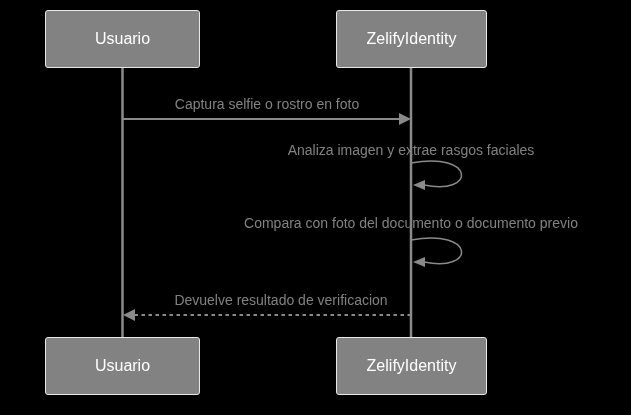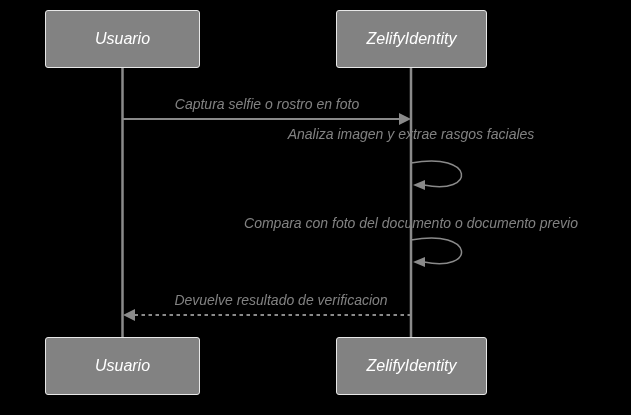--- a/index.html
+++ b/index.html
@@ -14,21 +14,20 @@
   html, body {
     background: var(--background);
     font-family: "Liberation Sans", sans-serif;
   }
   .canvas {
     position: relative;
     width: 631px;
     height: 415px;
     background: var(--background);
     overflow: hidden;
-    font-style: italic;
   }
   .wires {
     position: absolute;
     left: 0; top: 0;
     width: 631px; height: 415px;
   }
   .lifeline {
     stroke: var(--line-color);
     stroke-width: 2.5;
   }
@@ -61,21 +60,21 @@
   .actor-z-bottom { left: 336px; top: 337px; width: 151px; }
   .msg {
     position: absolute;
     font-size: 14px;
     color: var(--message-text);
     text-align: center;
     white-space: nowrap;
     line-height: 16px;
   }
   .msg-1 { left: 123px; width: 288px; top: 96px; }
-  .msg-2 { left: 211px; width: 400px; top: 126px; }
+  .msg-2 { left: 211px; width: 400px; top: 142px; }
   .msg-3 { left: 211px; width: 400px; top: 215px; }
   .msg-4 { left: 137px; width: 288px; top: 292px; }
 </style>
 </head>
 <body>
 
 <div class="canvas">
 
   <svg class="wires" width="631" height="415" viewBox="0 0 631 415" xmlns="http://www.w3.org/2000/svg">
 

